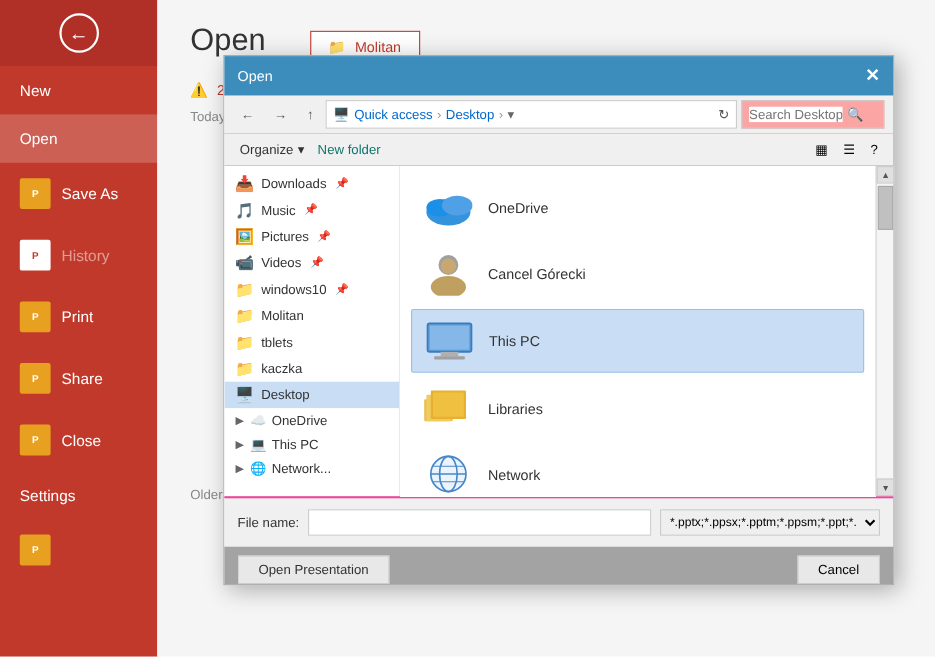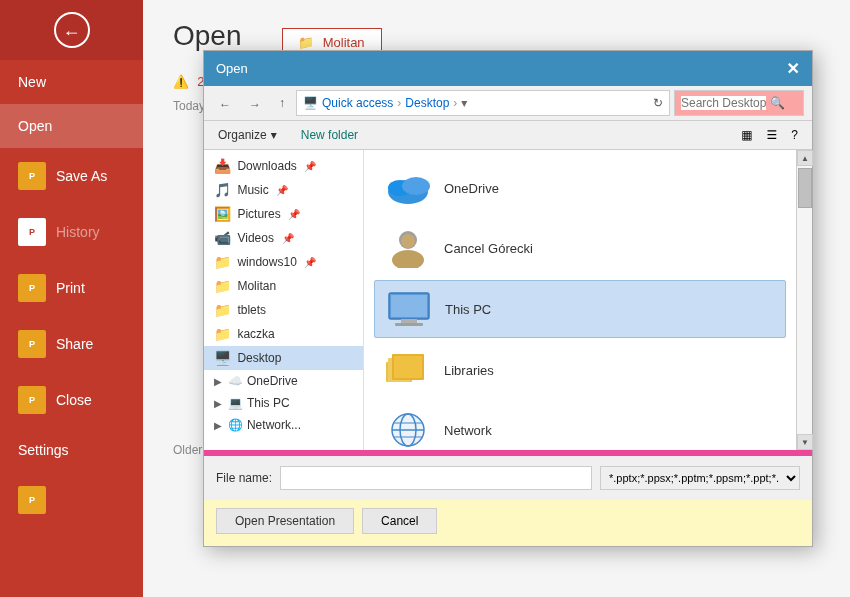--- a/index.html
+++ b/index.html
@@ -263,21 +263,21 @@
       border-radius: 2px;
       margin-bottom: 4px;
     }
     .file-item.selected { background: #c9ddf5; border: 1px solid #99c0e0; }
     .file-icon { width: 48px; height: 40px; display: flex; align-items: center; justify-content: center; flex-shrink: 0; }
     .file-label { font-size: 13px; color: #333; }
 
     
     .dialog-bottom {
       background: #f0f0f0;
-      border-top: 6px solid #ec4899;
+      border-top: 2px solid #ec4899;
       padding: 10px 12px;
       display: flex;
       align-items: center;
       gap: 8px;
     }
     .filename-label { font-size: 12px; color: #333; white-space: nowrap; }
     .filename-input {
       flex: 1;
       height: 24px;
       border: 1px solid #ccc;
@@ -287,24 +287,24 @@
     }
     .filetype-select {
       height: 24px;
       border: 1px solid #ccc;
       font-size: 11px;
       padding: 2px 4px;
       width: 200px;
     }
     .dialog-actions {
       display: flex;
-      justify-content: flex-start;
+      justify-content: space-between;
       gap: 8px;
-      padding: 8px 12px 12px;
-      background: #fef9c3;
+      padding: 8px 12px 0;
+      background: #a3a3a3;
     }
     .action-btn {
       padding: 5px 18px;
       font-size: 12px;
       cursor: pointer;
       border: 1px solid #ccc;
       background: #e8e8e8;
     }
     .action-btn.primary {
       background: #e8e8e8;
@@ -435,21 +435,21 @@
         <span style="flex:1;"></span>
         <button style="border:none;background:none;cursor:pointer;font-size:12px;color:#555;">↻</button>
       </div>
       <div class="search-box">
         <input type="text" placeholder="Search Desktop" style="border: none; outline: none; font-size: 12px; width: 85px;">
         <span style="color:#666;font-size:12px;">🔍</span>
       </div>
     </div>
 
     <div class="dialog-toolbar2">
-      <div style="display:flex;gap:12px;">
+      <div style="display:flex;gap:0;">
         <div class="organize-btn">
           <span>Organize</span>
           <span>▾</span>
         </div>
         <button class="new-folder-btn">New folder</button>
       </div>
       <div class="view-btns">
         <button class="view-btn">▦</button>
         <button class="view-btn">☰</button>
         <button class="view-btn">?</button>

